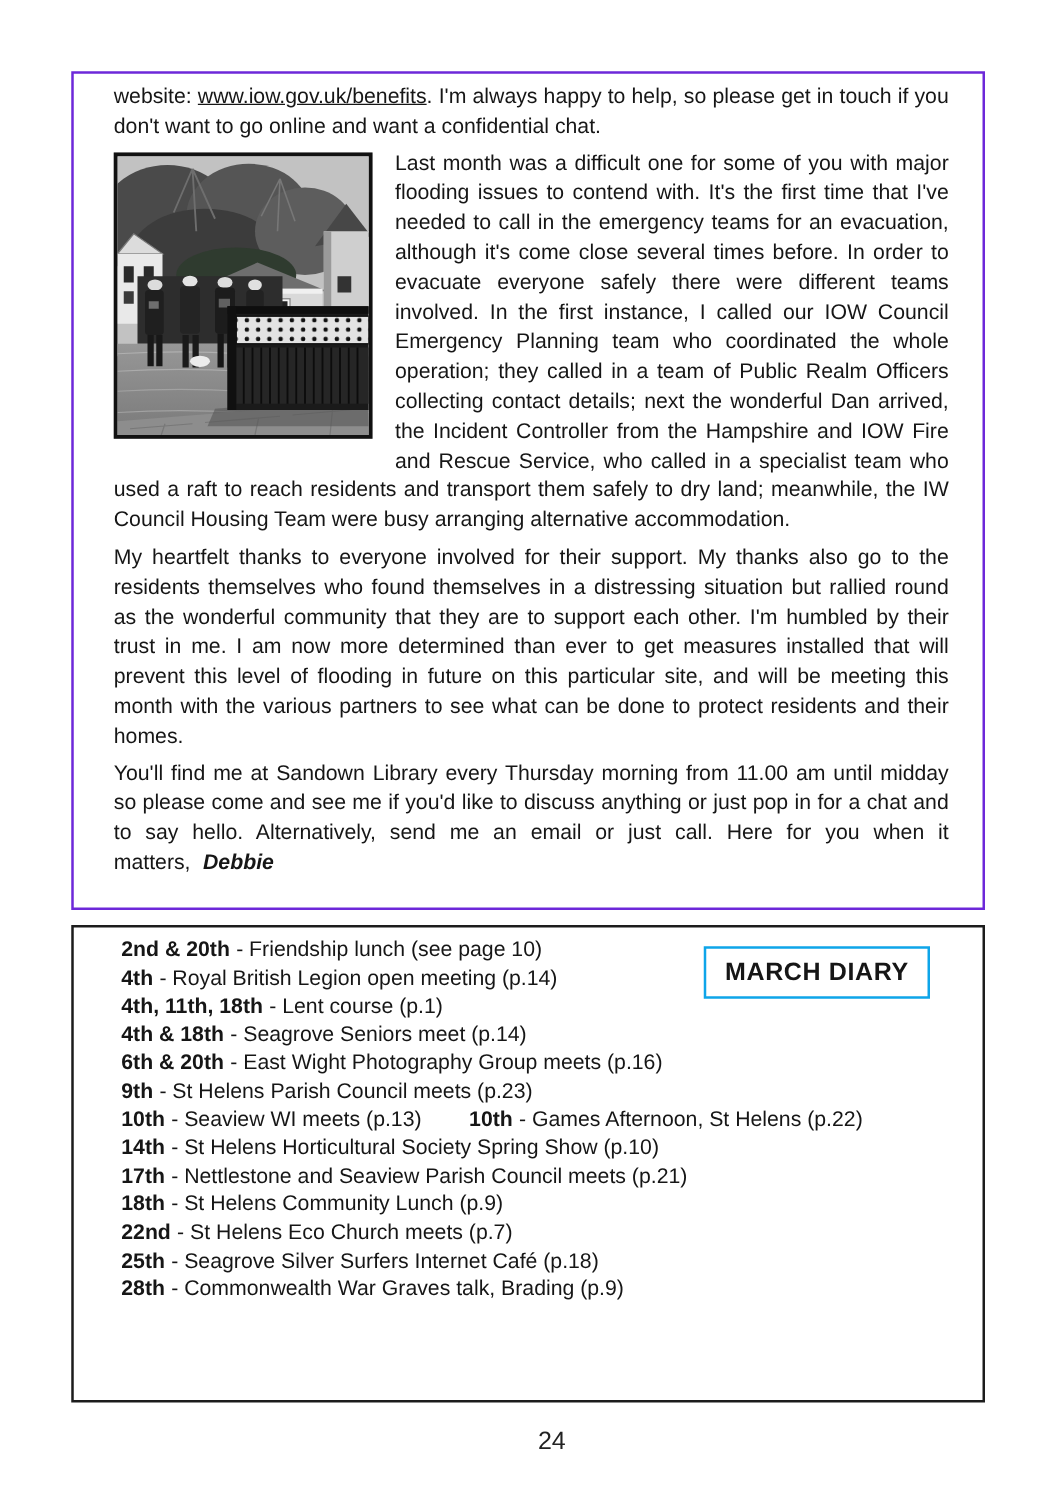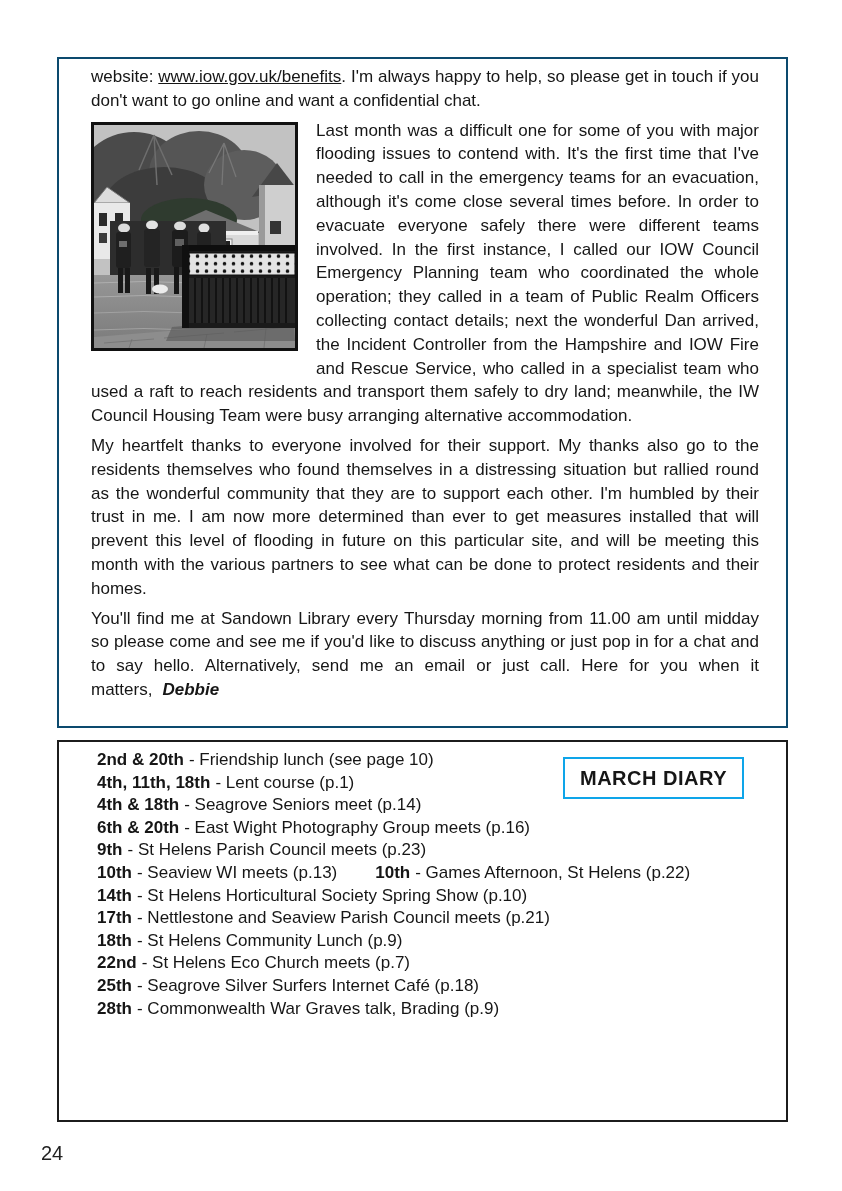--- a/index.html
+++ b/index.html
@@ -1,21 +1,21 @@
 <!DOCTYPE html>
 <html><head>
 <meta charset="utf-8">
 <style>
   html,body{margin:0;padding:0;background:#ffffff;}
   .page{position:relative;width:842px;height:1191px;background:#ffffff;
         font-family:"Liberation Sans",sans-serif;color:#161616;overflow:hidden;}
 
   
   .letter-box{position:absolute;left:57px;top:57px;width:731px;height:671px;
-              border:2px solid #0c4a6e;box-sizing:border-box;
+              border:2px solid #6d28d9;box-sizing:border-box;
               padding:6px 27px 0 32px;font-size:17px;line-height:23.8px;
               text-align:justify;overflow:hidden;}
   .para{margin:0 0 6px 0;}
   .para.last{margin:0;}
   .link{text-decoration:underline;}
   .photo{float:left;width:201px;height:223px;border:3px solid #111;
          margin:3px 18px 6px 0;background:#b9b9b9;}
   .photo svg{display:block;}
   .sig{font-weight:bold;font-style:italic;margin-left:10px;}
 
@@ -25,21 +25,21 @@
              padding:7px 16px 0 22px;font-size:17px;line-height:22.6px;overflow:hidden;}
   .d-row{white-space:nowrap;margin-left:16px;}
   .d-date{font-weight:bold;}
   .d-desc{margin-left:5px;}
   .d-gap{display:inline-block;width:38px;}
   .diary-title{position:absolute;left:504px;top:15px;width:181px;height:42px;
                border:2px solid #0ea5e9;box-sizing:border-box;background:#fff;
                display:flex;align-items:center;justify-content:center;
                font-weight:bold;font-size:20px;letter-spacing:.5px;}
 
-  .page-number{position:absolute;left:0;right:0;top:1142px;text-align:left;
+  .page-number{position:absolute;left:0;right:0;top:1142px;text-align:center;
                font-size:20px;color:#222;padding-left:41px;}
 </style>
 </head>
 <body>
 
 <div class="page">
 
   <div class="letter-box">
 
     <p class="para"><span>website: </span><span class="link">www.iow.gov.uk/benefits</span><span>. I'm always happy to help, so please get in touch if you don't want to go online and want a confidential chat.</span></p>
@@ -151,20 +151,21 @@
 
     <p class="para last"><span>You'll find me at Sandown Library every Thursday morning from 11.00 am until midday so please come and see me if you'd like to discuss anything or just pop in for a chat and to say hello. Alternatively, send me an email or just call. Here for you when it matters,</span><span class="sig">Debbie</span></p>
   </div>
 
   <div class="diary-box">
     <div class="diary-title">
         <span>MARCH DIARY</span>
       </div>
 
     <div class="d-row"><span class="d-date">2nd &amp; 20th</span><span class="d-desc">- Friendship lunch (see page 10)</span></div>
+    <div class="d-row"><span class="d-date">4th</span><span class="d-desc">- Royal British Legion open meeting (p.14)</span></div>
     <div class="d-row"><span class="d-date">4th, 11th, 18th</span><span class="d-desc">- Lent course (p.1)</span></div>
     <div class="d-row"><span class="d-date">4th &amp; 18th</span><span class="d-desc">- Seagrove Seniors meet (p.14)</span></div>
     <div class="d-row"><span class="d-date">6th &amp; 20th</span><span class="d-desc">- East Wight Photography Group meets (p.16)</span></div>
     <div class="d-row"><span class="d-date">9th</span><span class="d-desc">- St Helens Parish Council meets (p.23)</span></div>
     <div class="d-row"><span class="d-date">10th</span><span class="d-desc">- Seaview WI meets (p.13)</span><span class="d-gap"></span><span class="d-date">10th</span><span class="d-desc">- Games Afternoon, St Helens (p.22)</span></div>
     <div class="d-row"><span class="d-date">14th</span><span class="d-desc">- St Helens Horticultural Society Spring Show (p.10)</span></div>
     <div class="d-row"><span class="d-date">17th</span><span class="d-desc">- Nettlestone and Seaview Parish Council meets (p.21)</span></div>
     <div class="d-row"><span class="d-date">18th</span><span class="d-desc">- St Helens Community Lunch (p.9)</span></div>
     <div class="d-row"><span class="d-date">22nd</span><span class="d-desc">- St Helens Eco Church meets (p.7)</span></div>
     <div class="d-row"><span class="d-date">25th</span><span class="d-desc">- Seagrove Silver Surfers Internet Café (p.18)</span></div>

